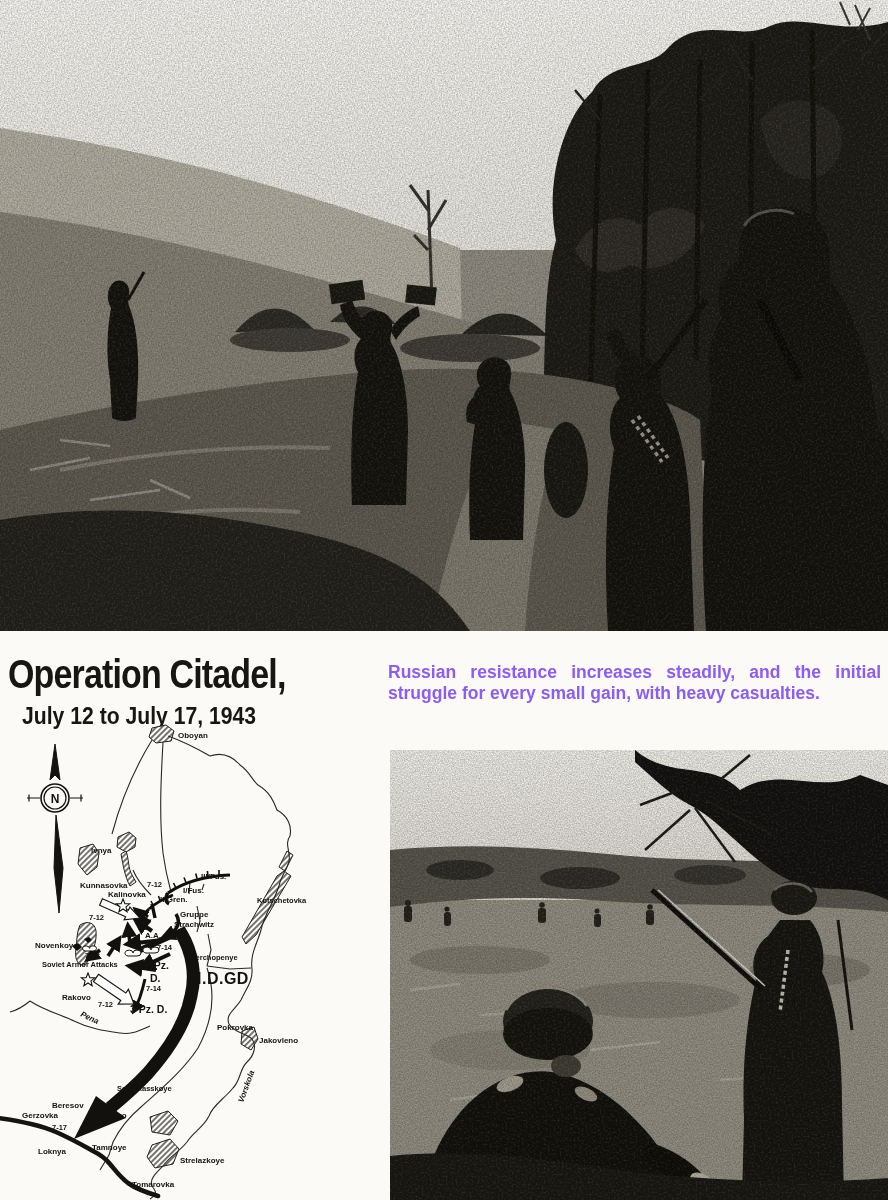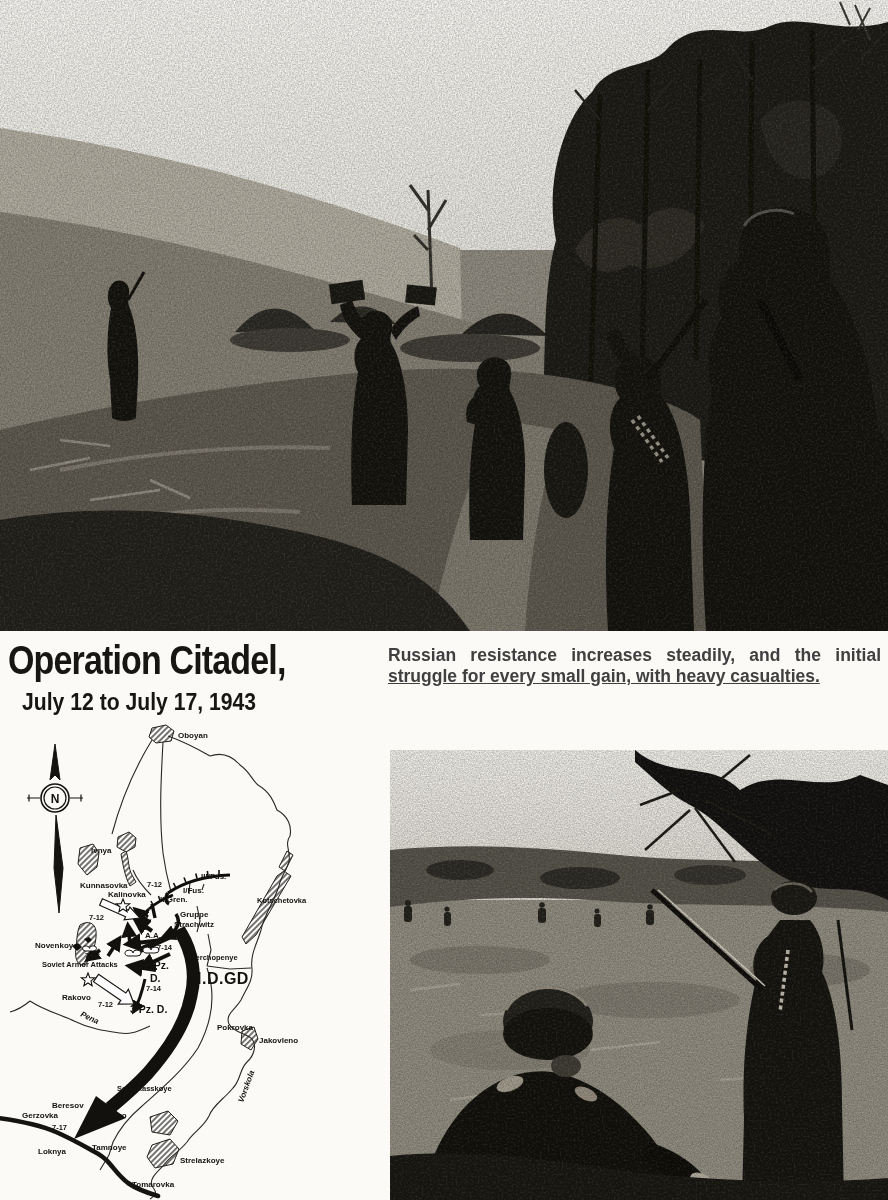--- a/index.html
+++ b/index.html
@@ -3,35 +3,35 @@
 <meta charset="utf-8">
 <style>
   html,body{margin:0;padding:0;}
   body{
     width:888px;height:1200px;position:relative;overflow:hidden;
     background:#fbfaf7;font-family:"Liberation Sans",sans-serif;color:#161511;
   }
   .photo{position:absolute;overflow:hidden;background:#efede8;}
   #photoTop{left:0;top:0;width:888px;height:631px;}
   #photoBottom{left:390px;top:750px;width:498px;height:450px;}
-  .title-block{position:absolute;left:8px;top:638px;width:375px;}
+  .title-block{position:absolute;left:8px;top:652px;width:375px;}
   .title-block h1{
     margin:0;font-size:40px;font-weight:bold;letter-spacing:-1px;white-space:nowrap;
     transform:scaleX(.85);transform-origin:0 50%;color:#171613;
   }
   .title-block h2{
     margin:6px 0 0 14px;font-size:23px;font-weight:bold;white-space:nowrap;
     transform:scaleX(.92);transform-origin:0 50%;color:#171613;
   }
   .caption{
-    position:absolute;left:388px;top:645px;width:493px;
-    font-size:17.5px;font-weight:bold;line-height:21px;color:#404040;
+    position:absolute;left:388px;top:662px;width:493px;
+    font-size:17.5px;font-weight:bold;line-height:21px;color:#8b5cf6;
   }
   .cap-line{text-align:justify;text-align-last:justify;}
-  .cap-line.last{text-align-last:left;text-decoration:underline;}
+  .cap-line.last{text-align-last:left;}
   .map-wrap{position:absolute;left:0;top:718px;width:400px;height:482px;}
   .map-wrap svg{display:block;}
   
   .t{font-family:"Liberation Sans",sans-serif;font-weight:bold;fill:#131210;font-size:8px;}
   .t-sm{font-size:7.5px;}
   .t-unit{font-size:8px;}
   .t-big{font-size:16px;letter-spacing:.5px;}
   .t-pz{font-size:10.5px;}
   .t-river{font-size:8px;font-style:italic;}
   .t-n{font-size:12px;text-anchor:middle;}

